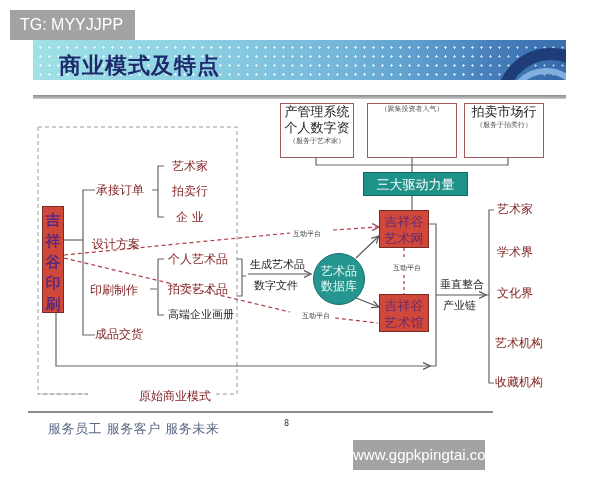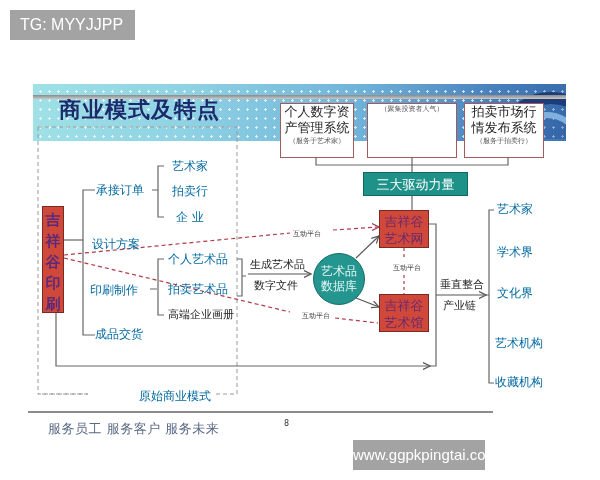--- a/index.html
+++ b/index.html
@@ -3,22 +3,22 @@
 <meta charset="utf-8">
 <style>
   html, body { margin: 0; padding: 0; }
   body { width: 600px; height: 480px; background: #ffffff; position: relative; overflow: hidden;
          font-family: "DejaVu Sans", "Liberation Sans", sans-serif; color: #222; }
   .abs { position: absolute; }
   .watermark-top { left: 10px; top: 10px; width: 125px; height: 30px; background: #a3a3a3; color: #fff;
        font-size: 16px; line-height: 30px; padding-left: 10px; box-sizing: border-box; font-family: "Liberation Sans", sans-serif; }
   .watermark-bottom { left: 353px; top: 440px; width: 132px; height: 30px; background: #a3a3a3; color: #fff;
        font-size: 15px; line-height: 30px; text-align: center; font-family: "Liberation Sans", sans-serif; }
-  .banner { left: 33px; top: 40px; width: 533px; height: 57px; overflow: hidden;
-       background: linear-gradient(90deg, #9fe1e6 0%, #8ed1e3 30%, #71b4d9 60%, #4b85c0 85%, #3f78b5 100%); margin-top: 44px; }
+  .banner { left: 33px; top: 40px; width: 533px; height: 40px; overflow: hidden;
+       background: linear-gradient(90deg, #9fe1e6 0%, #8ed1e3 30%, #71b4d9 60%, #4b85c0 85%, #3f78b5 100%); }
   .banner-dots { position: absolute; inset: 0;
        background-image: radial-gradient(circle, rgba(255,255,255,0.75) 1px, transparent 1.4px);
        background-size: 9px 9px; background-position: 3px 3px; }
   .banner-title { position: absolute; left: 26px; top: 11px; font-size: 22px; font-weight: bold; color: #1c2a6b; letter-spacing: 1px; }
   .banner-arc1 { position: absolute; right: -40px; top: 8px; width: 110px; height: 110px; border-radius: 50%;
        border: 12px solid #1e3c78; box-sizing: border-box; }
   .banner-arc2 { position: absolute; right: -20px; top: 28px; width: 80px; height: 80px; border-radius: 50%;
        border: 6px solid #7fb0de; box-sizing: border-box; }
   .banner-shade { position: absolute; right: 0; top: 0; width: 150px; height: 55px;
        background: radial-gradient(circle at 110% 130%, rgba(40,80,150,0.55) 0%, rgba(40,80,150,0) 70%); }
@@ -30,21 +30,21 @@
   .sys-box .l { font-size: 13px; line-height: 16px; color: #222; }
   .sys-box .s { font-size: 7px; color: #555; line-height: 11px; }
   .driver { left: 363px; top: 172px; width: 105px; height: 24px; background: #1e9189; border: 1px solid #14685f;
        color: #fff; font-size: 13px; line-height: 24px; text-align: center; box-sizing: border-box; }
   .red-box { background: #d0483a; border: 1.5px solid #7a2a22; color: #fff; box-sizing: border-box; text-align: center; }
   .left-red { left: 42px; top: 206px; width: 22px; height: 107px; font-size: 15px; font-weight: bold; line-height: 21px; padding-top: 3px; color: #5c2a7a; }
   .wang { left: 379px; top: 210px; width: 50px; height: 38px; font-size: 13px; line-height: 17px; padding-top: 2px; color: #6b2a6b; }
   .guan { left: 379px; top: 294px; width: 50px; height: 38px; font-size: 13px; line-height: 17px; padding-top: 2px; color: #6b2a6b; }
   .db { left: 313px; top: 253px; width: 52px; height: 52px; border-radius: 50%; background: #24968f; border: 1px solid #186c66;
        color: #e6f7f5; font-size: 12px; line-height: 15px; text-align: center; box-sizing: border-box; padding-top: 10px; }
-  .t { position: absolute; font-size: 12px; color: #0369a1; white-space: nowrap; }
+  .t { position: absolute; font-size: 12px; color: #7f1d1d; white-space: nowrap; }
   .t-sm { position: absolute; font-size: 7px; color: #333; white-space: nowrap; }
   .t-md { position: absolute; font-size: 11px; color: #222; white-space: nowrap; }
   svg.lines { position: absolute; left: 0; top: 0; }
 </style>
 </head>
 <body>
 
 <div class="abs watermark-top">TG: MYYJJPP</div>
 
 <div class="abs banner">
@@ -92,30 +92,29 @@
 
   <path d="M494,210 L489,210 L489,383 L494,383 M484,295 L489,295" fill="none" stroke="#666" stroke-width="1.2"></path>
 
   <path d="M64,255 L290,233 M333,230 L378,227" fill="none" stroke="#b23a4a" stroke-width="1.2" stroke-dasharray="4,3"></path>
   <path d="M378,227 L379,227" fill="none" stroke="#b23a4a" stroke-width="1.2" marker-end="url(#arrR)"></path>
   <path d="M64,258 L290,312 M335,318 L378,323" fill="none" stroke="#b23a4a" stroke-width="1.2" stroke-dasharray="4,3"></path>
   <path d="M404,248 L404,259 M404,275 L404,294" fill="none" stroke="#b23a4a" stroke-width="1.2" stroke-dasharray="3,3"></path>
 </svg>
 
 <div class="abs sys-box" style="left:280px;width:74px;">
+  <div class="l">产管理系统</div>
   <div class="l">个人数字资</div>
-  <div class="l">产管理系统</div>
   <div class="s">（服务于艺术家）</div>
 </div>
 <div class="abs sys-box" style="left:367px;width:90px;">
   <div class="s">（聚集投资者人气）</div>
 </div>
 <div class="abs sys-box" style="left:464px;width:80px;">
   <div class="l">拍卖市场行</div>
-  <div class="l">情发布系统</div>
   <div class="s">（服务于拍卖行）</div>
 </div>
 
 <div class="abs driver">三大驱动力量</div>
 
 <div class="abs red-box left-red">
   <div>吉</div>
   <div>祥</div>
   <div>谷</div>
   <div>印</div>

